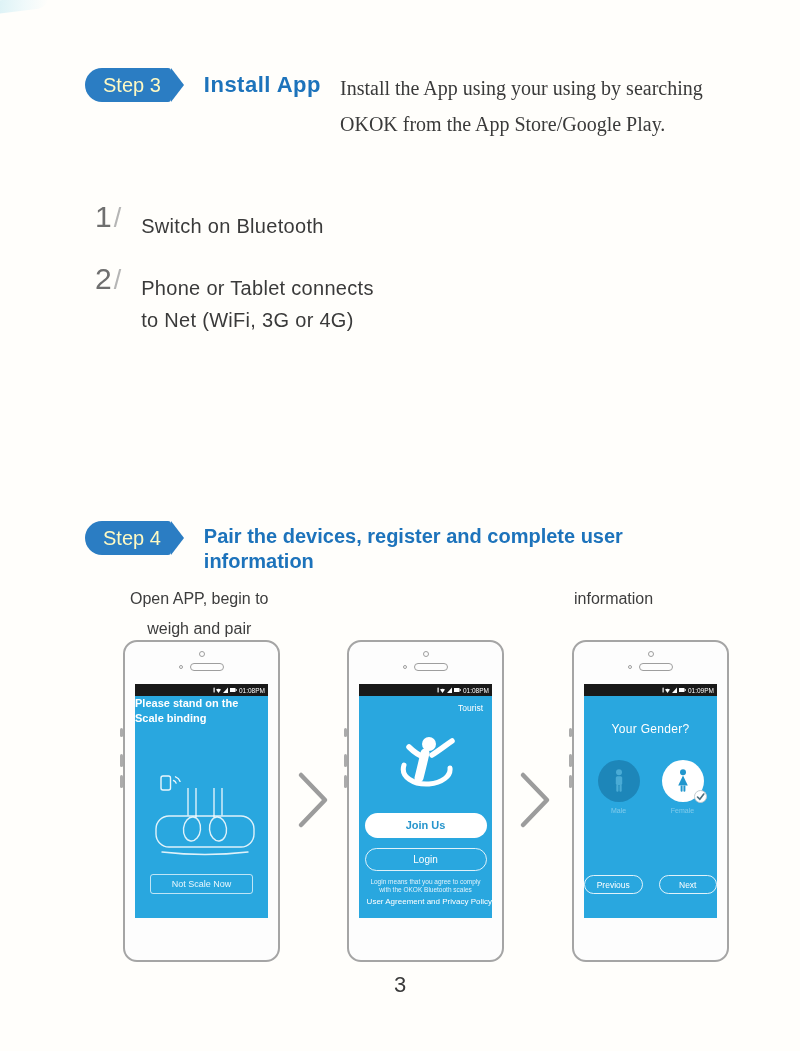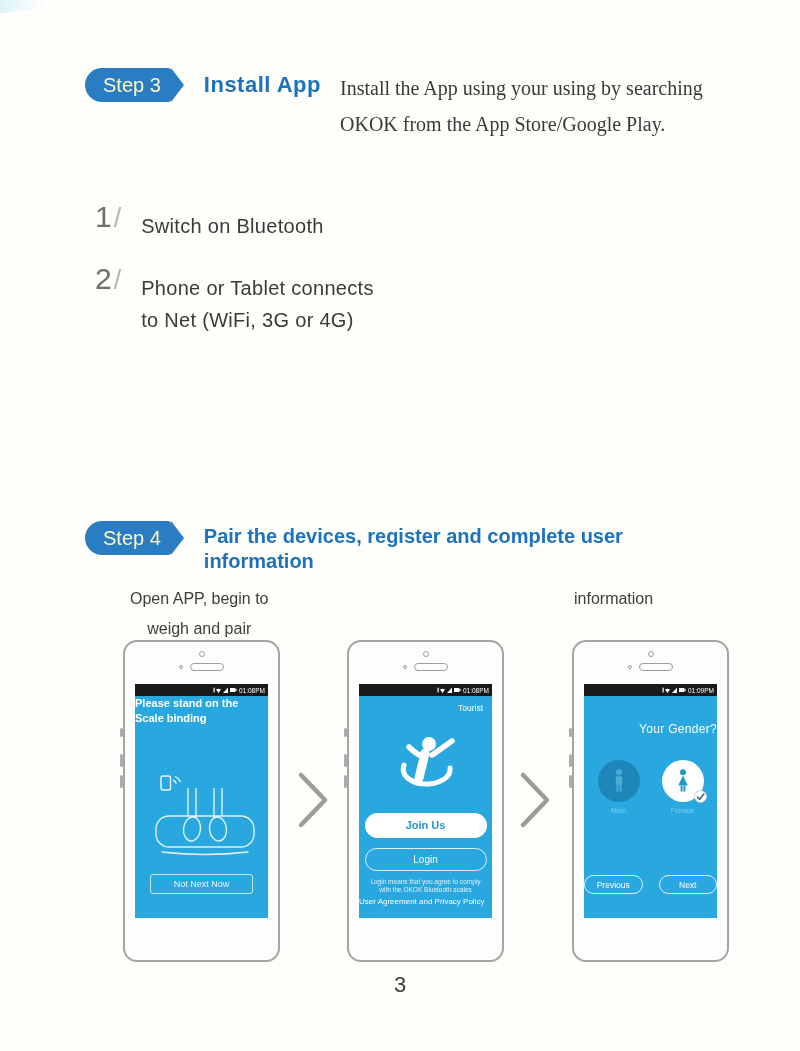--- a/index.html
+++ b/index.html
@@ -94,23 +94,23 @@
   .join-btn {
     margin:26px auto 0; width:122px; height:25px; background:#fff; border-radius:13px;
     text-align:center; line-height:25px; font-size:11px; font-weight:bold; color:#2795cc;
   }
   .login-btn {
     margin:10px auto 0; width:122px; height:23px; border:1px solid rgba(255,255,255,.85);
     border-radius:12px; text-align:center; line-height:22px; font-size:10px; color:#fff;
   }
   .agree { margin-top:7px; text-align:center; font-size:6.5px; line-height:8px; color:#dff2fb; }
   .agree span { display:block; }
-  .agree-link { margin-top:3px; text-align:left; font-size:8px; color:#fff; }
-  
-  .gender-title { margin-top:26px; text-align:right; font-size:12px; color:#fff; letter-spacing:.3px; }
+  .agree-link { margin-top:3px; text-align:right; font-size:8px; color:#fff; }
+  
+  .gender-title { margin-top:26px; text-align:center; font-size:12px; color:#fff; letter-spacing:.3px; }
   .gender-row { display:flex; justify-content:center; gap:22px; margin-top:24px; }
   .gender-opt { text-align:center; }
   .gcircle { width:42px; height:42px; border-radius:50%; display:flex; align-items:center; justify-content:center; position:relative; }
   .male-c { background:#1d86b9; color:#4aabd5; }
   .female-c { background:#ffffff; color:#2196cd; }
   .glabel { margin-top:5px; font-size:7px; color:rgba(255,255,255,.4); }
   .check-badge {
     position:absolute; right:-3px; bottom:-1px; width:13px; height:13px; background:#fff;
     border:1px solid #c3ccd1; border-radius:50%; display:flex; align-items:center; justify-content:center;
   }
@@ -208,21 +208,21 @@
           <path d="M40,0 L40,27"></path>
             <path d="M48,0 L48,29"></path>
           <path d="M66,0 L66,29"></path>
             <path d="M74,0 L74,27"></path>
           <ellipse cx="44" cy="41" rx="8.5" ry="12" transform="rotate(6 44 41)"></ellipse>
           <ellipse cx="70" cy="41" rx="8.5" ry="12" transform="rotate(-6 70 41)"></ellipse>
           <rect x="8" y="28" width="98" height="31" rx="13"></rect>
           <path d="M14,64 Q57,69 100,64"></path>
         </g>
       </svg>
-      <div class="notbind">Not Next Now</div>
+      <div class="notbind">Not Scale Now</div>
     </div>
   </div>
 
   <svg class="chev chev-1" width="34" height="64" viewBox="0 0 34 64">
     <polyline points="5,7 29,32 5,57" stroke="#9c9c9c" stroke-width="4.5" fill="none" stroke-linecap="round" stroke-linejoin="round"></polyline>
   </svg>
 
   <div class="phone ph-2">
     <span class="side-btn sb-a"></span>
     <span class="side-btn sb-b"></span>

